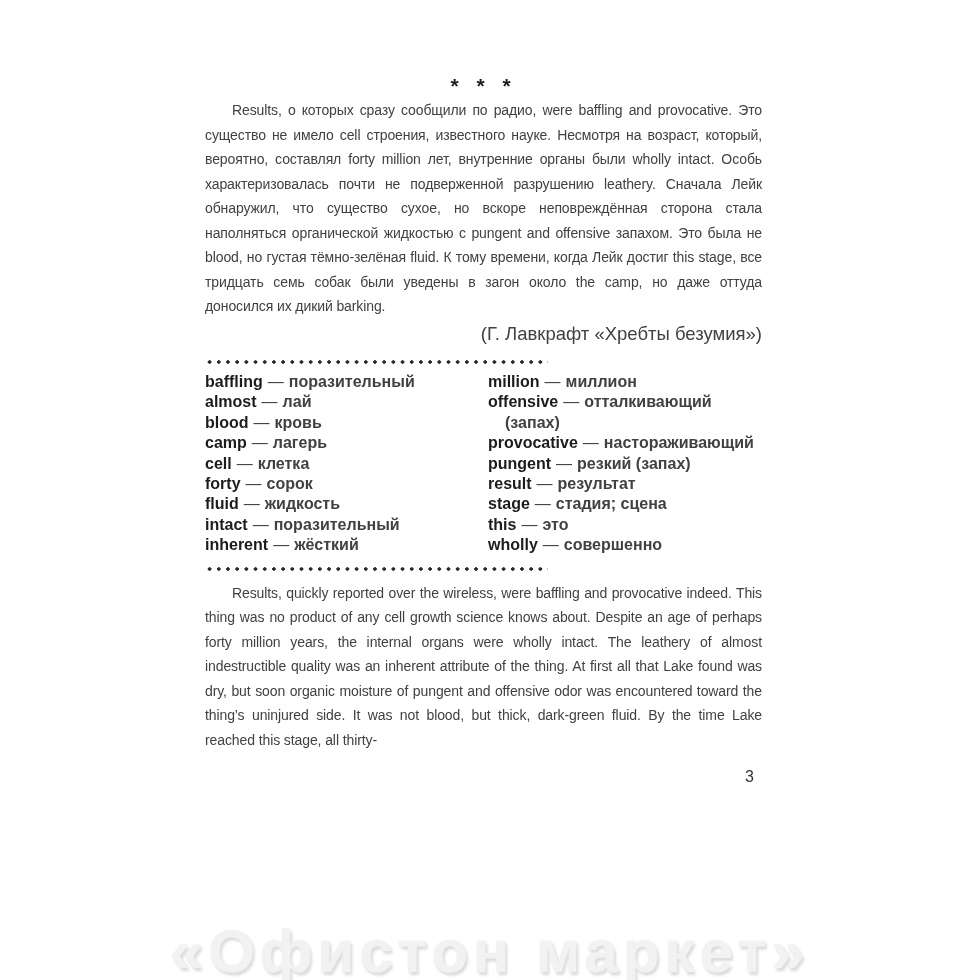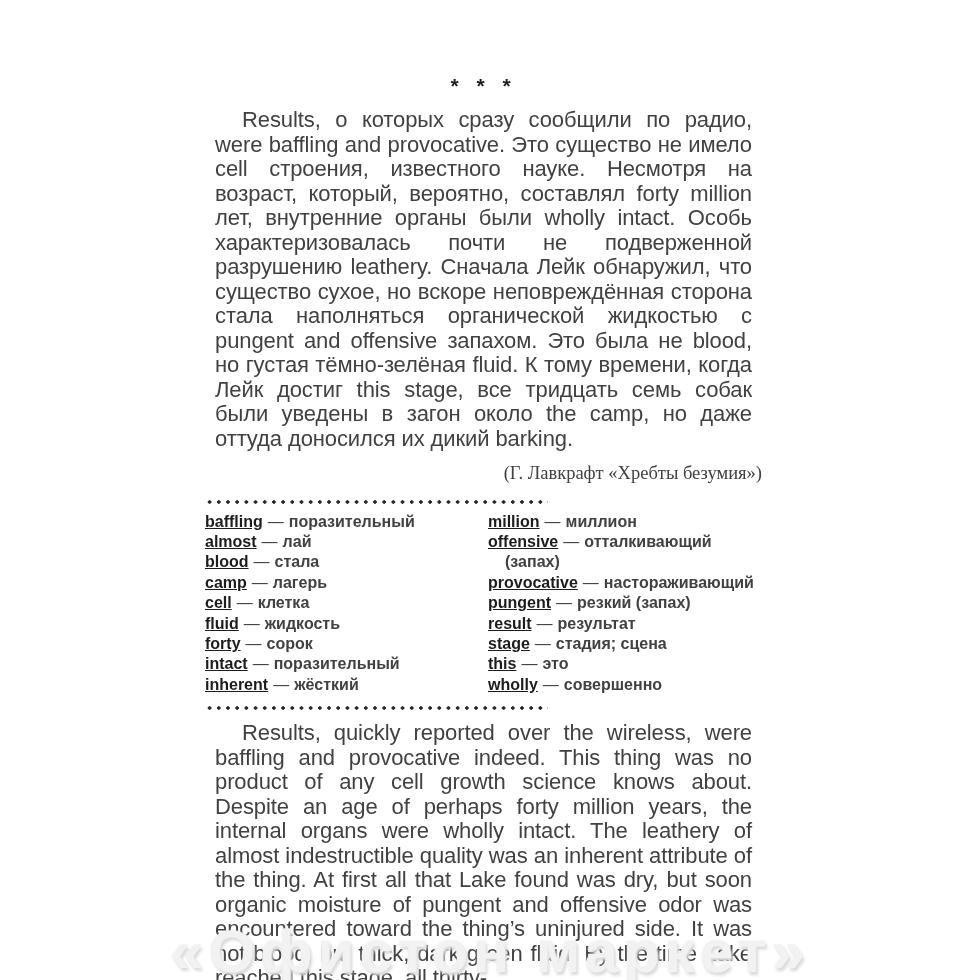--- a/index.html
+++ b/index.html
@@ -23,36 +23,35 @@
   }
   .stars {
     margin-top: 74px;
     text-align: center;
     font-size: 21px;
     font-weight: 700;
     letter-spacing: 6px;
     color: #1e1e1e;
   }
   p.para {
-    margin: 10px;
+    margin: 0;
     text-align: justify;
-    font-size: 22px;
+    font-size: 14px;
     line-height: 24.5px;
     letter-spacing: -0.1px;
     color: #414141;
     text-indent: 27px;
   }
   .para-ru { margin-top: 28px; }
   .attribution {
     text-align: right;
     font-size: 18.5px;
     line-height: 24.5px;
     color: #414141;
     margin-top: 3px;
-    font-family: Liberation Serif, serif;
   }
   .dotted {
     height: 6px;
     width: 343px;
     background-image: radial-gradient(circle, #2a2a2a 0 1.55px, transparent 1.7px);
     background-size: 9.2px 6px;
     background-repeat: repeat-x;
     background-position: 0 center;
   }
   .dotted-top { margin: 13px 0 7px 0; }
@@ -66,21 +65,20 @@
   .ventry {
     font-size: 16px;
     line-height: 20.4px;
     color: #414141;
     padding-left: 17px;
     text-indent: -17px;
   }
   .ventry .vw {
     color: #1c1c1c;
     font-weight: 700;
-    text-decoration: underline;
   }
   .ventry .dash { padding: 0 5px; }
   .ventry .vt { white-space: pre-line; font-weight: bold; }
   .page-number {
     text-align: right;
     padding-right: 8px;
     margin-top: 16px;
     font-size: 16px;
     color: #333333;
   }
@@ -109,25 +107,25 @@
     <p class="para para-ru">Results, о которых сразу сообщили по радио, were baffling and provocative. Это существо не имело cell строения, известного науке. Несмотря на возраст, который, вероятно, составлял forty million лет, внутренние органы были wholly intact. Особь характеризовалась почти не подверженной разрушению leathery. Сначала Лейк обнаружил, что существо сухое, но вскоре неповреждённая сторона стала наполняться органической жидкостью с pungent and offensive запахом. Это была не blood, но густая тёмно-зелёная fluid. К тому времени, когда Лейк достиг this stage, все тридцать семь собак были уведены в загон около the camp, но даже оттуда доносился их дикий barking.</p>
 
     <div class="attribution">(Г. Лавкрафт «Хребты безумия»)</div>
 
     <div class="dotted dotted-top"></div>
 
     <div class="vocab">
       <div class="vcol-left">
         <div class="ventry"><b class="vw">baffling</b><span class="dash">—</span><span class="vt">поразительный</span></div>
         <div class="ventry"><b class="vw">almost</b><span class="dash">—</span><span class="vt">лай</span></div>
-        <div class="ventry"><b class="vw">blood</b><span class="dash">—</span><span class="vt">стала</span></div>
+        <div class="ventry"><b class="vw">blood</b><span class="dash">—</span><span class="vt">кровь</span></div>
         <div class="ventry"><b class="vw">camp</b><span class="dash">—</span><span class="vt">лагерь</span></div>
         <div class="ventry"><b class="vw">cell</b><span class="dash">—</span><span class="vt">клетка</span></div>
+        <div class="ventry"><b class="vw">forty</b><span class="dash">—</span><span class="vt">сорок</span></div>
         <div class="ventry"><b class="vw">fluid</b><span class="dash">—</span><span class="vt">жидкость</span></div>
-        <div class="ventry"><b class="vw">forty</b><span class="dash">—</span><span class="vt">сорок</span></div>
         <div class="ventry"><b class="vw">intact</b><span class="dash">—</span><span class="vt">поразительный</span></div>
         <div class="ventry"><b class="vw">inherent</b><span class="dash">—</span><span class="vt">жёсткий</span></div>
       </div>
       <div class="vcol-right">
         <div class="ventry"><b class="vw">million</b><span class="dash">—</span><span class="vt">миллион</span></div>
         <div class="ventry"><b class="vw">offensive</b><span class="dash">—</span><span class="vt">отталкивающий
 (запах)</span></div>
         <div class="ventry"><b class="vw">provocative</b><span class="dash">—</span><span class="vt">настораживающий</span></div>
         <div class="ventry"><b class="vw">pungent</b><span class="dash">—</span><span class="vt">резкий (запах)</span></div>
         <div class="ventry"><b class="vw">result</b><span class="dash">—</span><span class="vt">результат</span></div>

